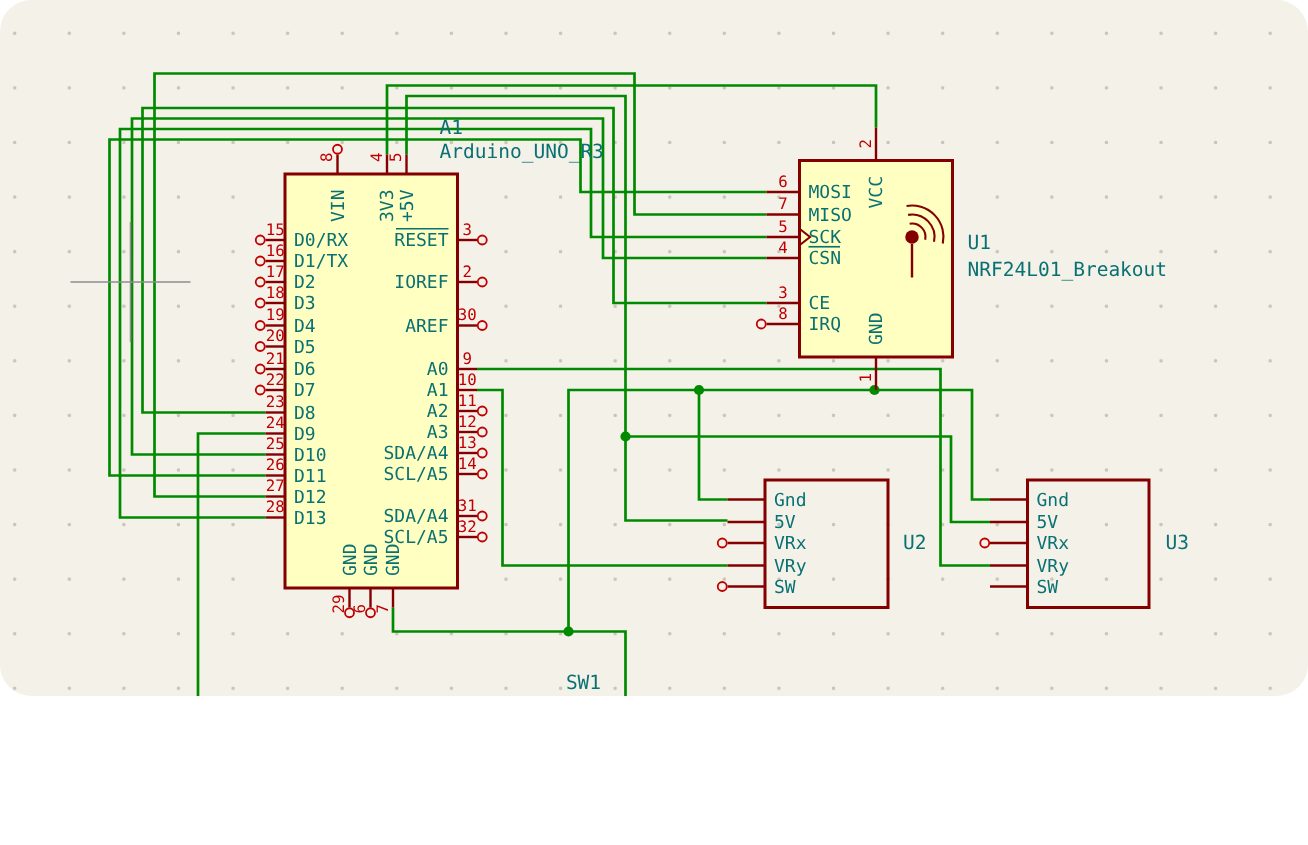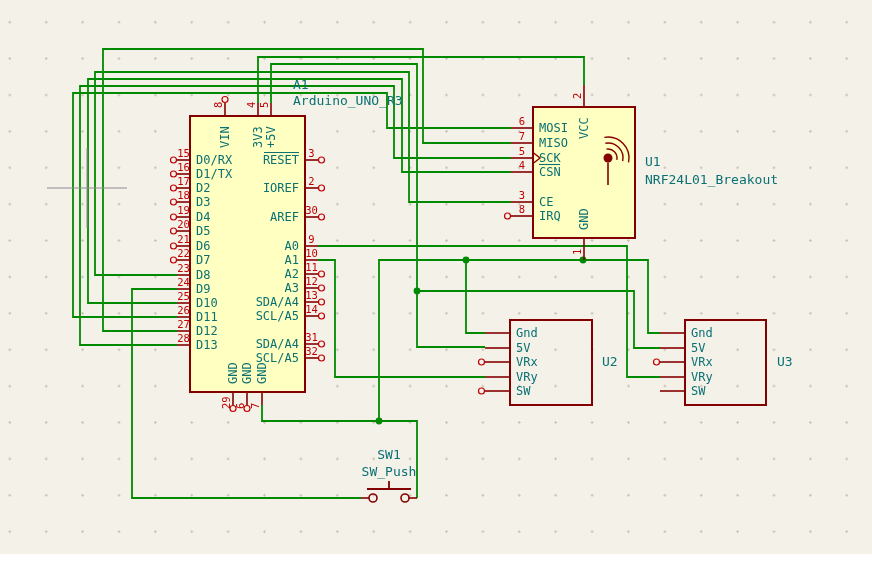--- a/index.html
+++ b/index.html
@@ -1,24 +1,25 @@
 <!DOCTYPE html>
 <html><head>
 <meta charset="utf-8">
 <style>
   html,body{margin:0;padding:0;}
   .canvas{
     position:relative;
-    width:872px;height:554px;
+    width:872px;height:464px;
     background-color:#F4F1E9;
     background-image:radial-gradient(#c9c5b8 1px, rgba(0,0,0,0) 1.4px);
     background-size:36.4px 36.4px;
     background-position:28px 4px;
     overflow:hidden;
     font-family:"DejaVu Sans Mono", monospace;
+    border-radius:21px;
   }
   svg{position:absolute;left:0;top:0;}
   svg text{font-family:"DejaVu Sans Mono", monospace;}
 </style>
 </head>
 <body>
 
 <div class="canvas">
   <svg id="schematic-svg" width="872" height="563" viewBox="0 0 872 563">
       <polyline points="177,317 73,317 73,93 387,93 387,128 511,128" fill="none" stroke="#008A00" stroke-width="1.8"></polyline>

